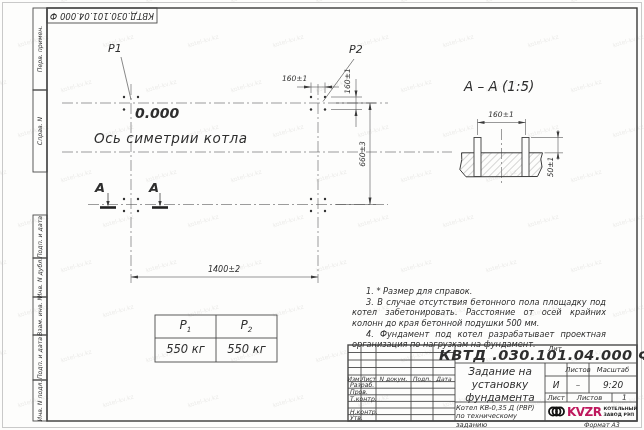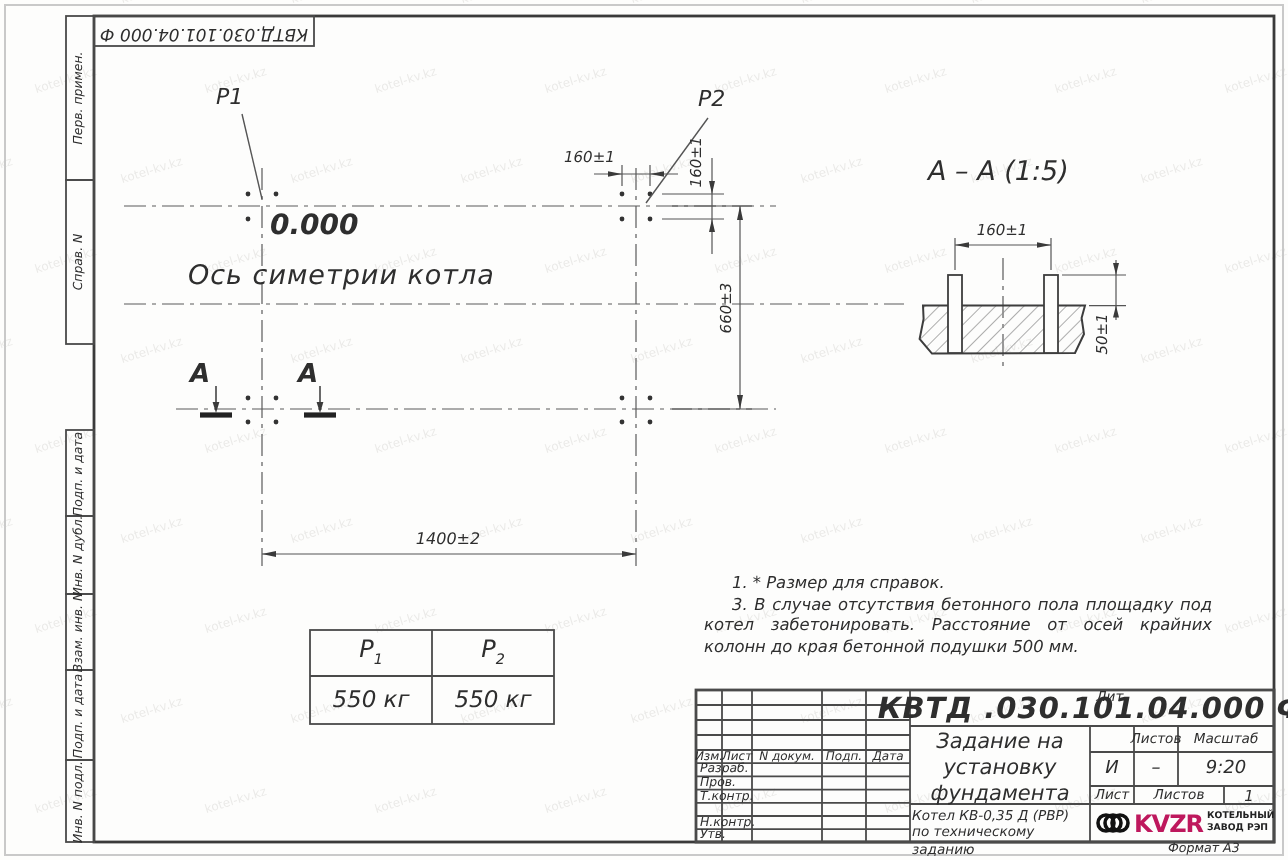--- a/index.html
+++ b/index.html
@@ -267,20 +267,21 @@
   <div class="t rot" style="left:551px;top:167px;font-size:7.5px;">50±1</div>
 
   <div class="t ctr" style="left:185.5px;top:326px;font-size:12px;"><span>P</span><sub>1</sub></div>
   <div class="t ctr" style="left:246.5px;top:326px;font-size:12px;"><span>P</span><sub>2</sub></div>
   <div class="t ctr" style="left:185.5px;top:350px;font-size:11.5px;">550 кг</div>
   <div class="t ctr" style="left:246.5px;top:350px;font-size:11.5px;">550 кг</div>
 
   <div id="notes" class="blk" style="left:352px;top:262px;width:254px;font-size:8.2px;line-height:1.3;text-align:justify;margin-top:24px;">
     <p>1. * Размер для справок.</p>
     <p>3. В случае отсутствия бетонного пола площадку под котел забетонировать. Расстояние от осей крайних колонн до края бетонной подушки 500 мм.</p>
+    <p>4. Фундамент под котел разрабатывает проектная организация по нагрузкам на фундамент.</p>
   </div>
 
   <div class="t ctr" style="left:546px;top:354.5px;font-size:14.5px;font-weight:600;letter-spacing:.5px;">КВТД .030.101.04.000  Ф</div>
   <div class="blk" style="left:458px;top:365px;width:84px;font-size:10.5px;line-height:1.22;text-align:center;">Задание на установку фундамента</div>
   <div class="blk" style="left:456px;top:404px;width:88px;font-size:6.8px;line-height:1.25;">Котел КВ-0,35 Д (РВР) по техническому заданию</div>
 
   <div class="t ctr" style="left:556px;top:349px;font-size:6.8px;">Лит.</div>
   <div class="t ctr" style="left:578px;top:369.5px;font-size:6.8px;">Листов</div>
   <div class="t ctr" style="left:613px;top:369.5px;font-size:6.8px;">Масштаб</div>
   <div class="t ctr" style="left:556px;top:384.5px;font-size:9px;">И</div>

